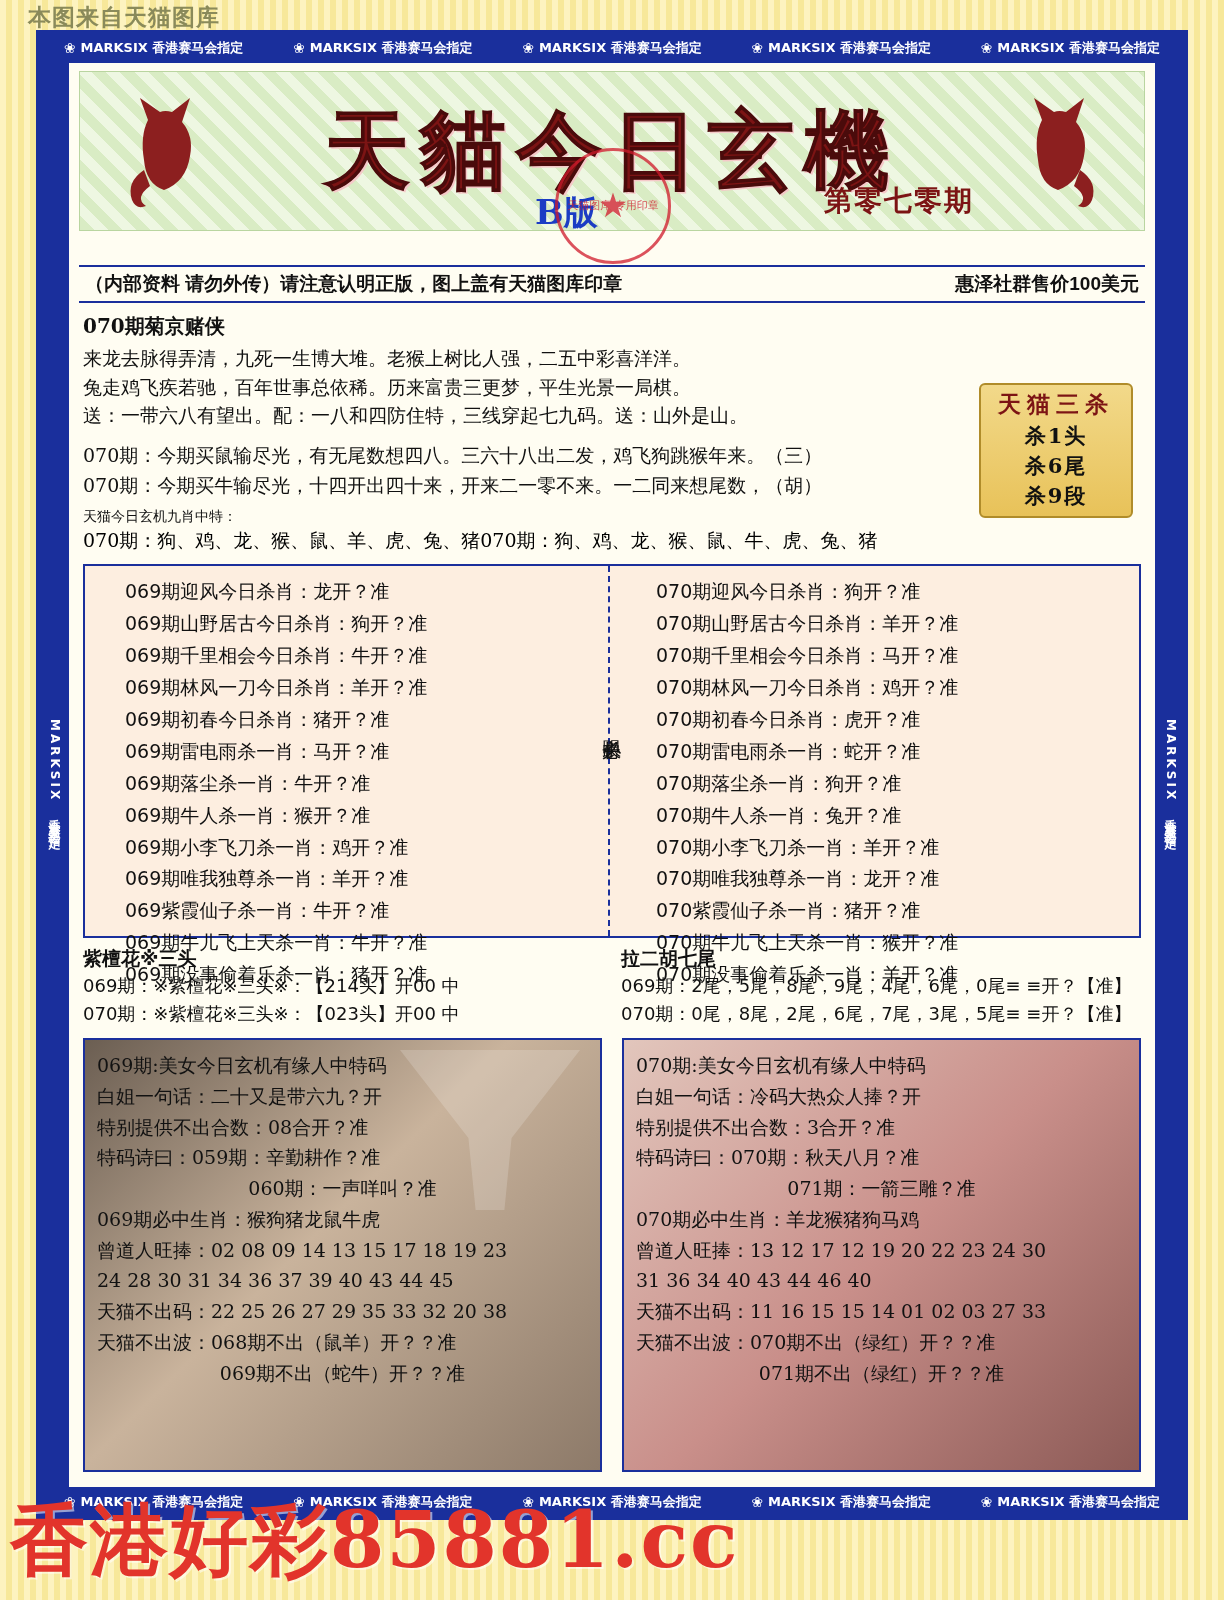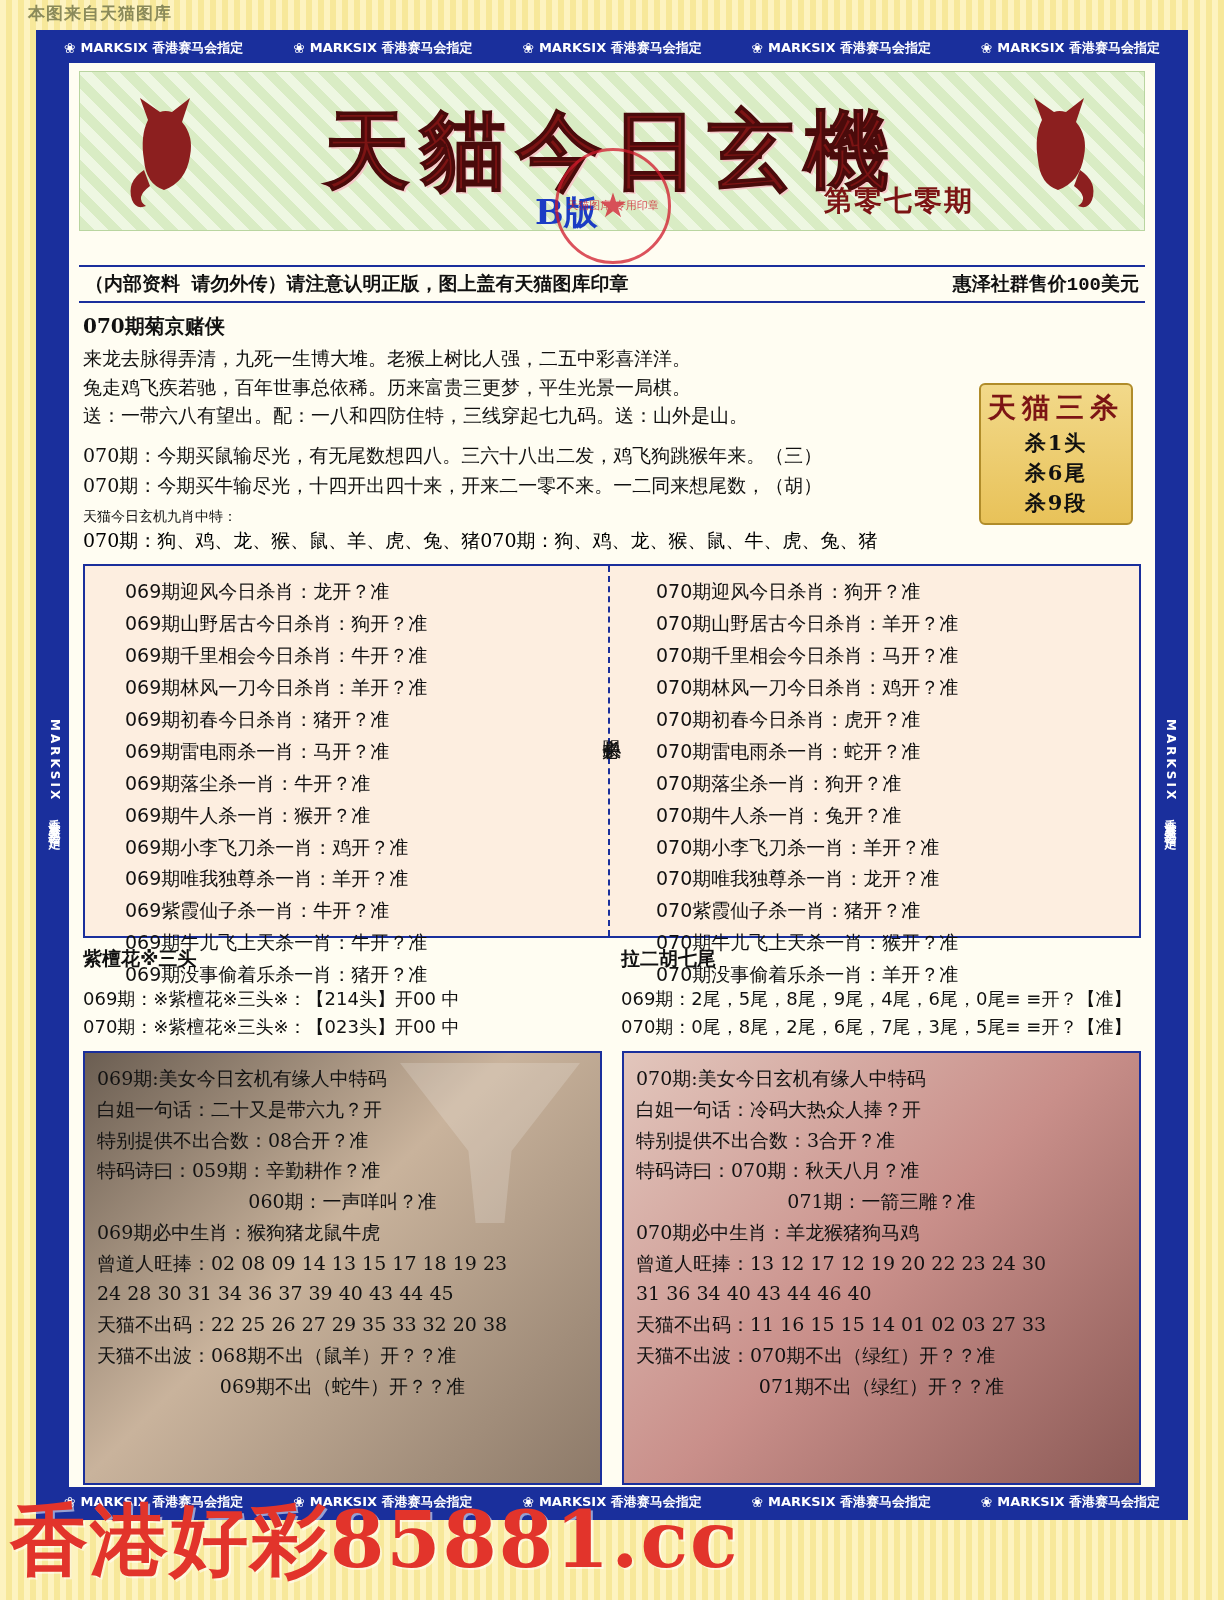--- a/index.html
+++ b/index.html
@@ -11,21 +11,21 @@
     overflow:hidden;
   }
   
   .page{
     position:absolute;inset:0;
     background:
       repeating-linear-gradient(90deg,#fdf3c0 0 6px,#f7e89a 6px 12px);
   }
   .topnote{
     position:absolute;top:2px;left:28px;
-    font-size:17px;color:#8a8a5a;font-weight:bold;
+    font-size:23px;color:#8a8a5a;font-weight:bold;
     letter-spacing:1px;
   }
   .outerborder{
     position:absolute;left:36px;top:30px;width:1152px;height:1490px;
     border:3px solid #1a2f9c;
     background:#fff;
     box-sizing:border-box;
   }
   .innerborder{
     position:absolute;inset:5px;
@@ -95,33 +95,33 @@
     display:flex;align-items:center;justify-content:center;
     text-align:center;line-height:1.1;
   }
   .star{position:absolute;left:50%;top:50%;transform:translate(-50%,-50%);font-size:34px;color:#d01a2b;}
   
   .notice{
     margin:34px 10px 0 10px;height:34px;
     border-top:2px solid #1a2f9c;border-bottom:2px solid #1a2f9c;
     display:flex;align-items:center;justify-content:space-between;
     font-size:19px;color:#111;font-weight:bold;padding:0 6px;
-    font-family:Liberation Mono, monospace;
+    font-family:Liberation Sans, sans-serif;
   }
   .body{padding:6px 14px 0 14px;font-family:"DejaVu Serif","Liberation Serif",serif;}
   .sec-title{font-size:20px;font-weight:bold;color:#111;margin:4px 0 4px 0;}
   .poem-line{font-size:19px;line-height:1.5;color:#111;}
   .san-sha{
     position:absolute;right:22px;top:320px;width:150px;
     background:linear-gradient(#f2d98a,#e8c259);
     border:2px solid #b08c2a;border-radius:6px;
     text-align:center;padding:4px 0 6px 0;
     font-family:"DejaVu Serif","Liberation Serif",serif;
   }
-  .san-sha .hd{font-size:28px;font-weight:bold;color:#7c1414;letter-spacing:6px;}
+  .san-sha .hd{font-size:23px;font-weight:bold;color:#7c1414;letter-spacing:6px;}
   .san-sha .row{font-size:21px;font-weight:bold;color:#111;margin-top:2px;letter-spacing:2px;}
   .gap{height:10px;}
   .issue-line{font-size:19px;line-height:1.6;color:#111;}
   .nine{font-size:14px;margin-top:8px;color:#111;}
   .nine-row{display:flex;margin-top:2px;font-size:19px;}
   .nine-row div{white-space:nowrap;}
   
   .boxwrap{
     margin:10px 14px 0 14px;border:2px solid #1a2f9c;
     background:#fdeee0;display:flex;position:relative;height:370px;
@@ -134,21 +134,21 @@
   .midlabel{
     position:absolute;left:50%;top:140px;transform:translateX(-50%);
     font-size:19px;color:#111;line-height:1.35;text-align:center;
     font-family:"DejaVu Serif","Liberation Serif",serif;
   }
   .boxline{font-size:19px;line-height:1.68;color:#111;white-space:nowrap;}
   
   .lower{display:flex;margin:6px 14px 0 14px;}
   .lower .col{flex:1;}
   .lower .col.right{padding-left:18px;}
-  .lower h4{margin:2px 0 13px 0;font-size:19px;font-weight:bold;color:#111;}
+  .lower h4{margin:2px 0 0 0;font-size:19px;font-weight:bold;color:#111;}
   .lower .ln{font-size:18px;line-height:1.55;color:#111;white-space:nowrap;}
   
   .panels{display:flex;gap:20px;margin:10px 14px 0 14px;}
   .panel{
     flex:1;border:2px solid #1a2f9c;position:relative;height:430px;
     overflow:hidden;
   }
   .panel .bg{
     position:absolute;inset:0;
   }

